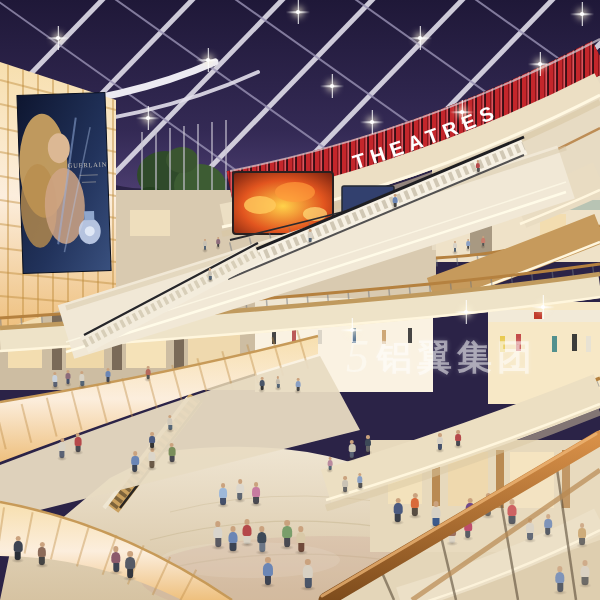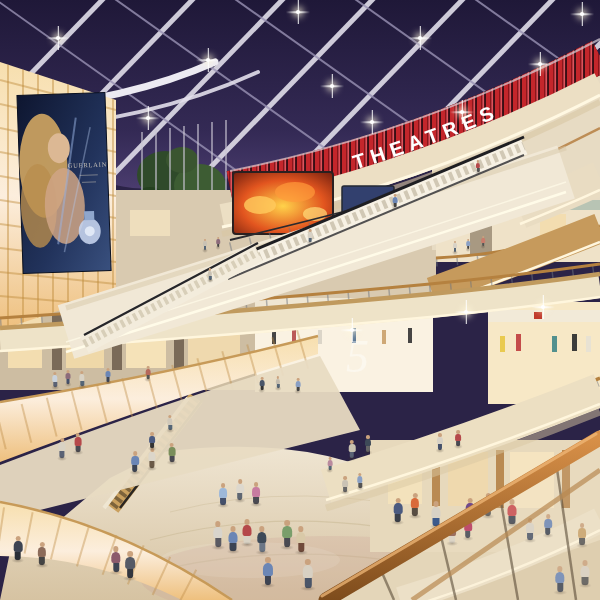--- a/index.html
+++ b/index.html
@@ -624,20 +624,21 @@
     <line x1="500" y1="496" x2="518" y2="600"></line>
         <line x1="556" y1="462" x2="576" y2="600"></line>
   </g>
   <path d="M600,470 L412,600" stroke="#b98a52" stroke-width="5" opacity="0.7"></path>
   <path d="M326,600 L600,438" stroke="url(#woodRail)" stroke-width="15" stroke-linecap="round"></path>
   <path d="M322,596 L596,434" stroke="#f0b878" stroke-width="3" opacity="0.75" stroke-linecap="round"></path>
 </svg>
 
 <div id="watermark">
   <span class="wm-logo">5</span>
+  <span class="wm-text">铝翼集团</span>
 </div>
 
 <div class="star" style="left: 58px; top: 38px;"></div>
     <div class="star" style="left: 148px; top: 118px;"></div>
     <div class="star" style="left: 208px; top: 60px;"></div>
     <div class="star" style="left: 298px; top: 12px;"></div>
     <div class="star" style="left: 332px; top: 86px;"></div>
     <div class="star" style="left: 420px; top: 38px;"></div>
     <div class="star" style="left: 462px; top: 112px;"></div>
     <div class="star" style="left: 540px; top: 64px;"></div>

